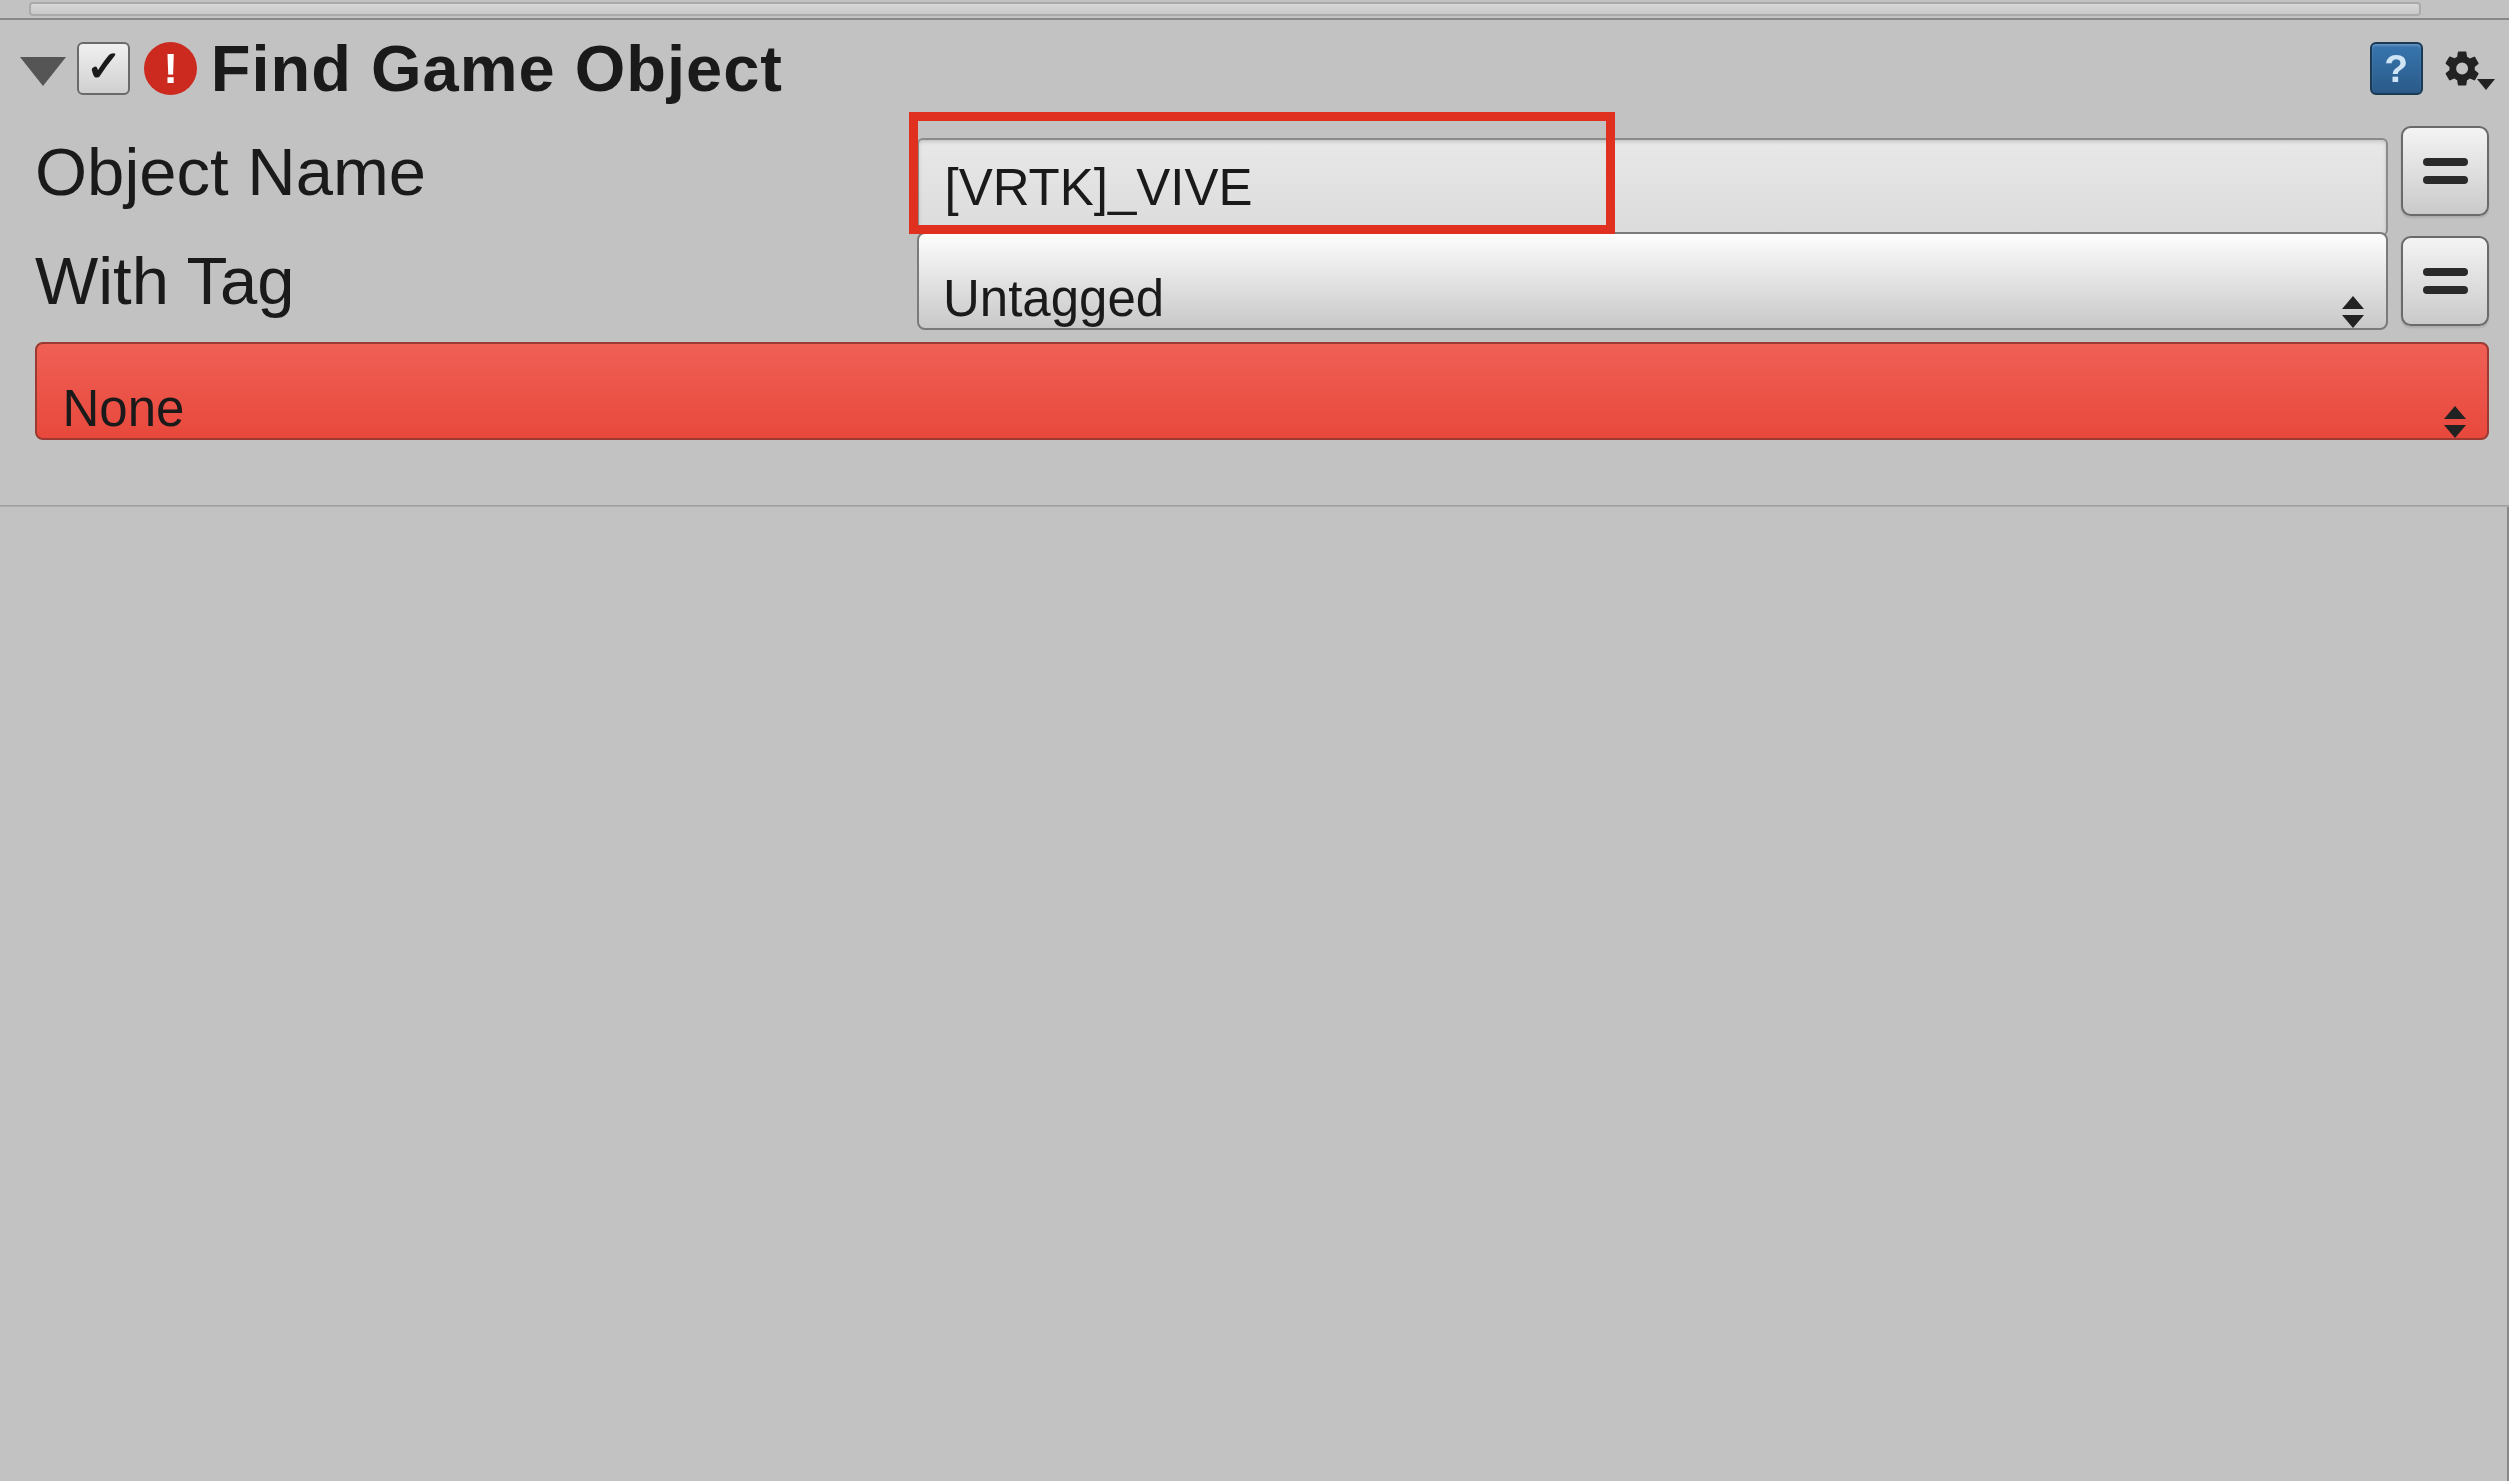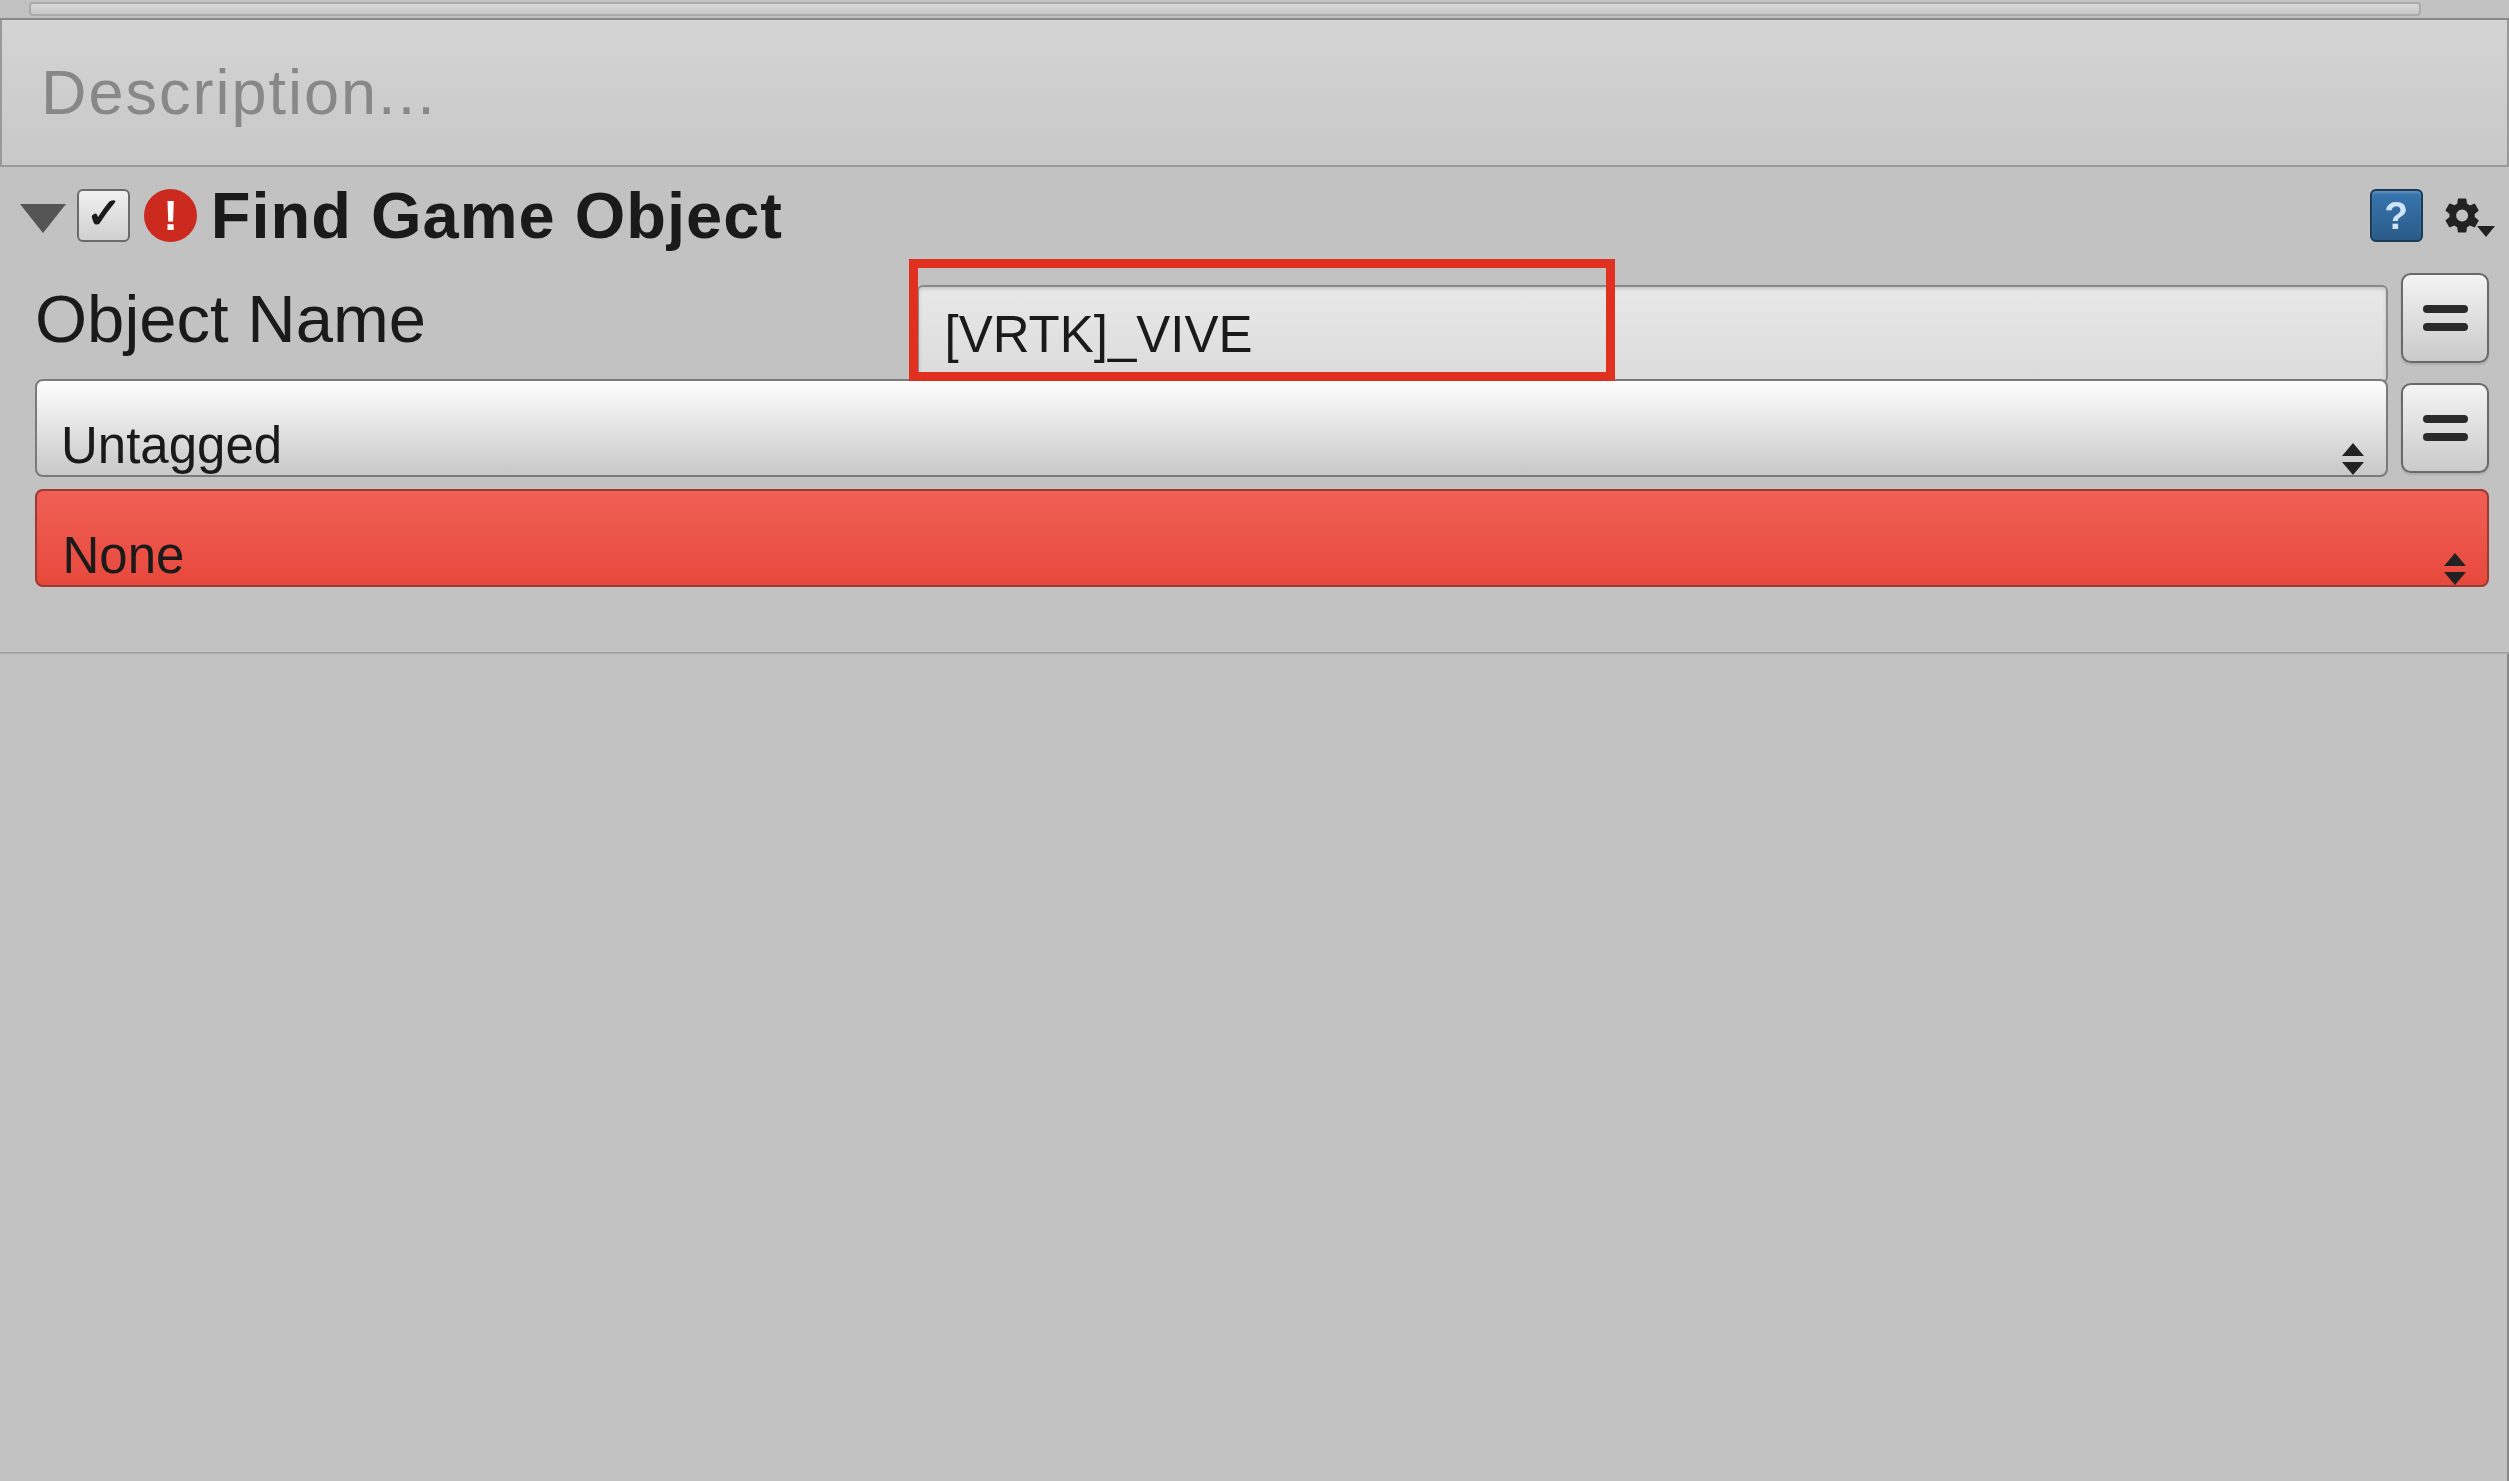--- a/index.html
+++ b/index.html
@@ -268,21 +268,20 @@
 </style>
 </head>
 <body>
 
 <div class="container">
 
   <div class="top-bar">
     <div class="top-bar-inner"></div>
   </div>
 
-  <div class="description-row">Description...</div>
 
   <div class="component-header">
     <div class="foldout-arrow"></div>
     <div class="checkbox-wrapper">
       <span class="checkbox-check">✓</span>
     </div>
     <div class="error-badge">!</div>
     <div class="component-title">Find Game Object</div>
     <div class="header-spacer"></div>
     <div class="help-icon">?</div>
@@ -301,20 +300,21 @@
         <div class="highlight-box" style="left:-7.8px; top:-9.8px; width:706px; height:122px;"></div>
       </div>
       <div class="param-button">
         <div class="param-line"></div>
         <div class="param-line"></div>
       </div>
     </div>
   </div>
 
   <div class="prop-row">
+    <div class="prop-label">With Tag</div>
     <div class="prop-value">
       <div class="dropdown">
         <span>Untagged</span>
         <div class="dropdown-arrows">
           <div class="dd-arrow-up"></div>
           <div class="dd-arrow-down"></div>
         </div>
       </div>
       <div class="param-button">
         <div class="param-line"></div>

